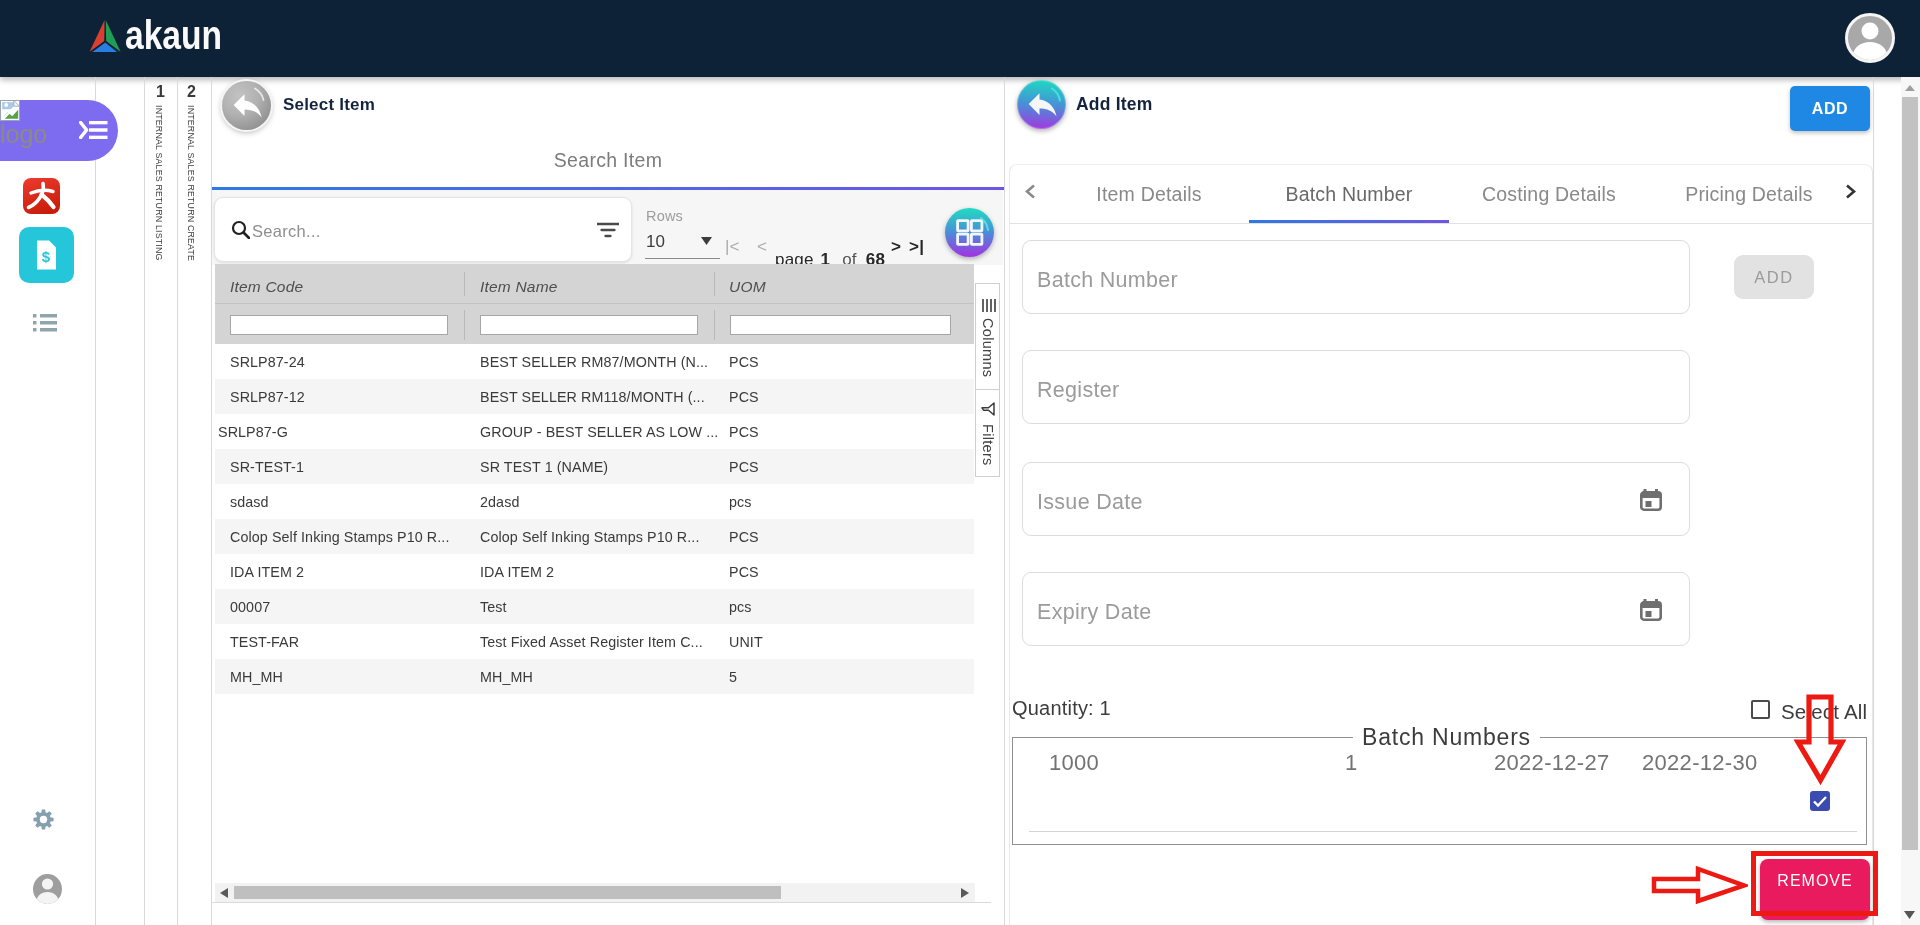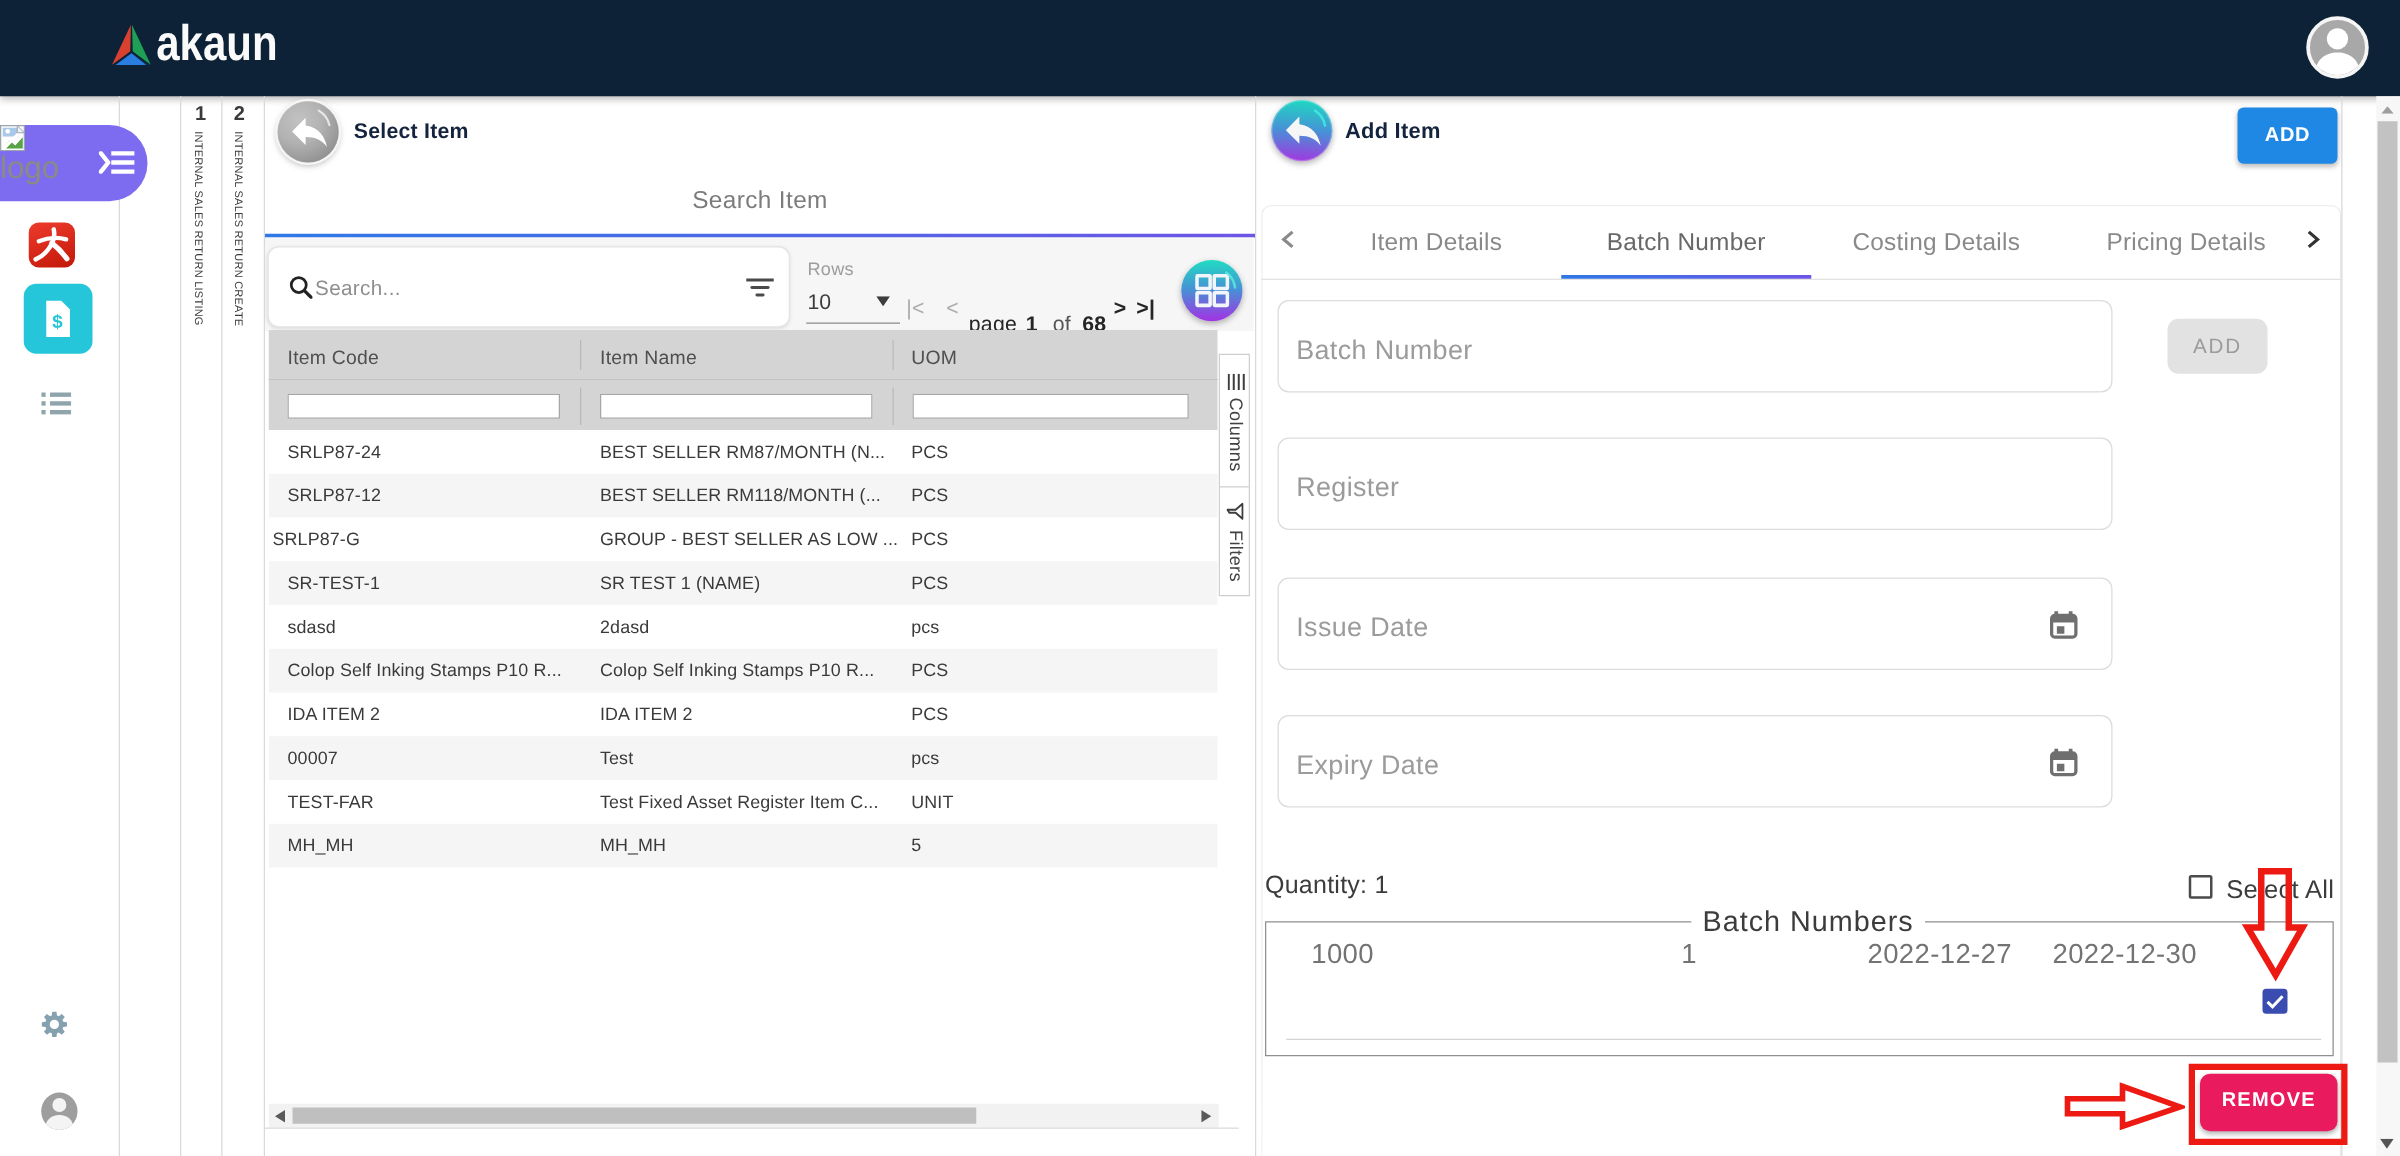--- a/index.html
+++ b/index.html
@@ -36,21 +36,21 @@
 #searchitem { left:212px; top:149px; width:792px; text-align:center; font-size:19.5px; color:#7c7c7c; letter-spacing:.3px; }
 #gradline { left:212px; top:187px; width:792px; height:3px; background:linear-gradient(90deg,#2e79e6,#6d55e6); }
 #toolbar { left:212px; top:190px; width:791px; height:75px; background:#f6f6f6; }
 #searchbox { left:214px; top:197px; width:418px; height:65px; background:#fff; border:1px solid #e4e4e4; border-radius:9px; box-shadow:0 1px 3px rgba(0,0,0,.10); }
 #searchph { left:252px; top:222px; font-size:16.5px; color:#8e8e8e; letter-spacing:.3px; }
 #rowslbl { left:646px; top:208px; font-size:14.5px; color:#9c9c9c; letter-spacing:.2px; }
 #rowsval { left:646px; top:232px; font-size:17px; color:#3c3c3c; }
 #rowsline { left:645px; top:258px; width:75px; height:1px; background:#8a8a8a; }
 .pagetxt { top:237px; font-size:17px; color:#262626; letter-spacing:.2px; }
 #gridbtn { left:945px; top:208px; width:49px; height:49px; border-radius:50%; background:linear-gradient(180deg,#22d9c2 2%,#4791d6 48%,#9c39e2 96%); box-shadow:0 2px 5px rgba(0,0,0,.3); }
-.thead { background:#d4d4d4; }
+.thead { background:#d4d4d4;font-style:italic; }
 #throw { left:215px; top:264px; width:759px; height:39px; }
 #tfilter { left:215px; top:303px; width:759px; height:41px; }
 .th { position:absolute; font-size:15.5px; color:#4f4f4f; top:14px; letter-spacing:.2px; }
 .finput { position:absolute; top:11px; height:20px; background:#fff; border:1px solid #a6a6a6; }
 .row { position:absolute; left:215px; width:759px; height:35px; }
 .row.alt { background:#f5f5f5; }
 .cell { position:absolute; top:10px; font-size:14.3px; color:#3a3a3a; white-space:nowrap; letter-spacing:.1px; }
 .coldiv { position:absolute; width:1px; background:#b9b9b9; }
 
 
@@ -75,21 +75,21 @@
 .biglabel { position:absolute; left:14px; top:27px; font-size:21.5px; color:#9b9b9b; letter-spacing:.3px; }
 #grayadd { left:1734px; top:255px; width:80px; height:44px; background:#e2e2e2; border-radius:9px; color:#9b9b9b; font-size:16.5px; text-align:center; line-height:44px; letter-spacing:1.5px; }
 #qty1 { left:1012px; top:697px; font-size:20px; color:#3c3c3c; letter-spacing:.2px; }
 #selall { left:1751px; top:700px; width:19px; height:19px; border:2px solid #4b4b4b; border-radius:2px; background:#fff; }
 #selalltxt { left:1781px; top:700px; font-size:20.5px; color:#3c3c3c; letter-spacing:.2px; }
 #fieldset { left:1012px; top:737px; width:855px; height:108px; border:1px solid #8f8f8f; }
 #legend { left:1353px; top:724px; background:#fff; padding:0 9px; font-size:23px; color:#3c3c3c; letter-spacing:.8px; }
 .batchcell { position:absolute; top:750px; font-size:22px; color:#737373; letter-spacing:.3px; }
 #rowsep { left:1029px; top:831px; width:828px; height:1px; background:#d4d4d4; }
 #chkbox { left:1810px; top:791px; width:20px; height:20px; background:#3a4cb0; border-radius:3px; }
-#removebtn { left:1760px; top:859px; width:110px; height:46px; background:#ea1a5f; border-radius:8px; color:#fff; font-size:16px; font-weight:bold; text-align:center; line-height:44px; letter-spacing:1px; box-shadow:0 2px 4px rgba(0,0,0,.3); }
+#removebtn { left:1760px; top:859px; width:110px; height:61px; background:#ea1a5f; border-radius:8px; color:#fff; font-size:16px; font-weight:normal; text-align:center; line-height:44px; letter-spacing:1px; box-shadow:0 2px 4px rgba(0,0,0,.3); }
 #redrect { left:1751px; top:851px; width:127px; height:65px; border:5px solid #ec1a12; }
 
 
 #vsb { left:1901px; top:77px; width:19px; height:848px; background:#f7f7f7; }
 #vsbthumb { left:1902px; top:97px; width:16px; height:753px; background:#c2c2c2; }
 </style>
 </head>
 <body>
 <div id="navbar" class="abs"></div>
 <div id="brand" class="abs">

